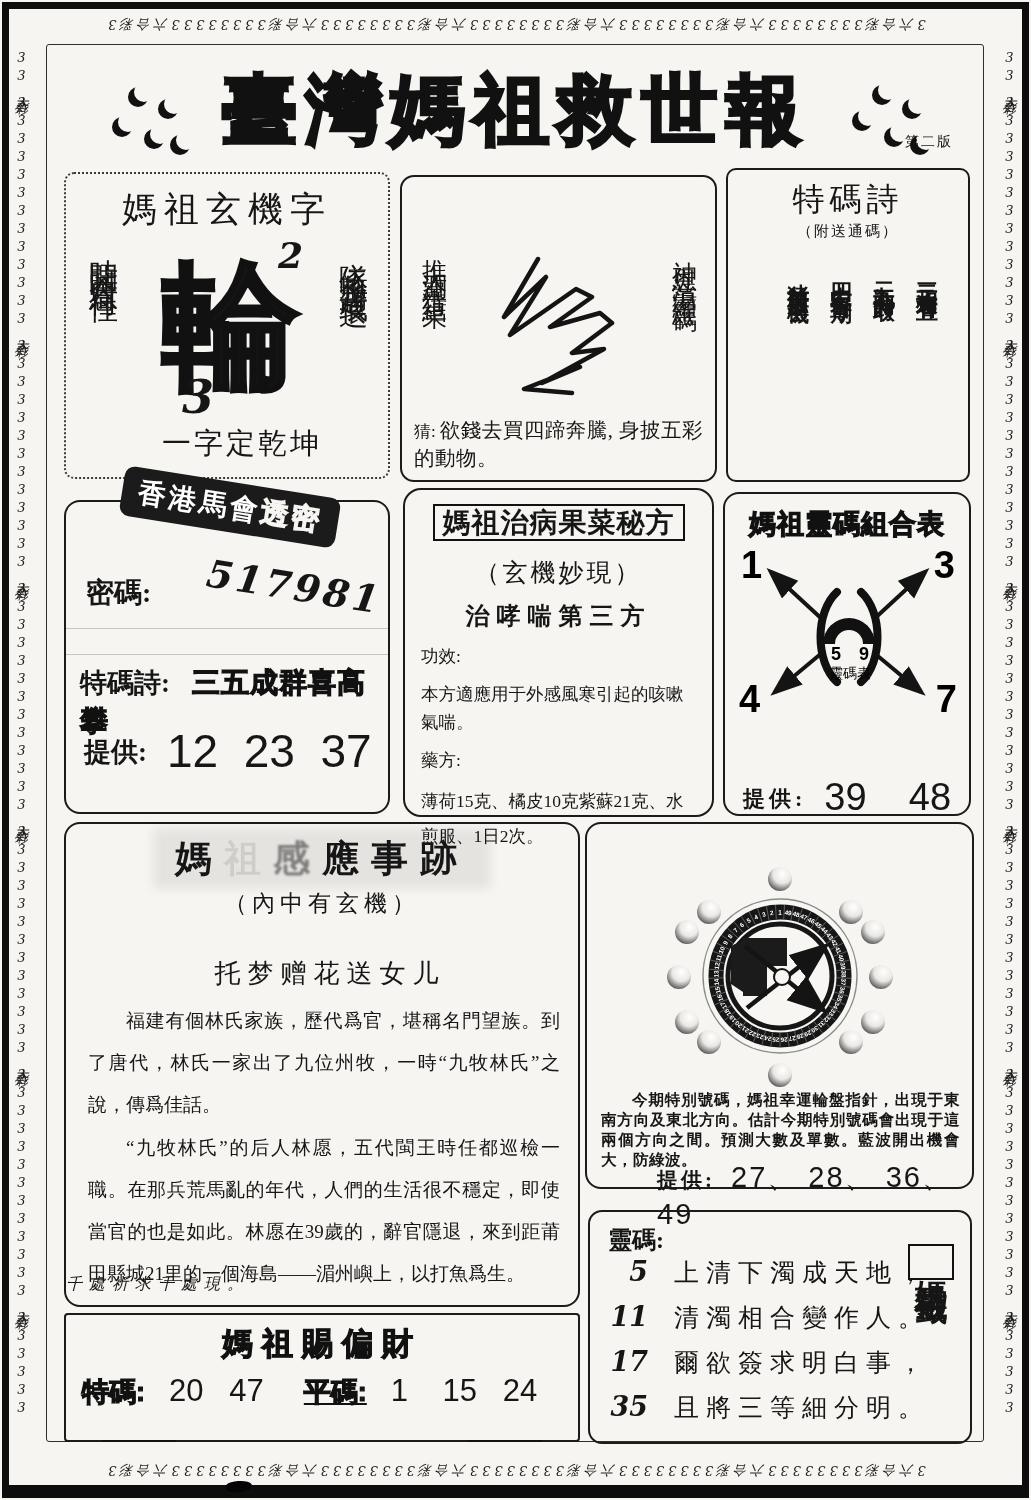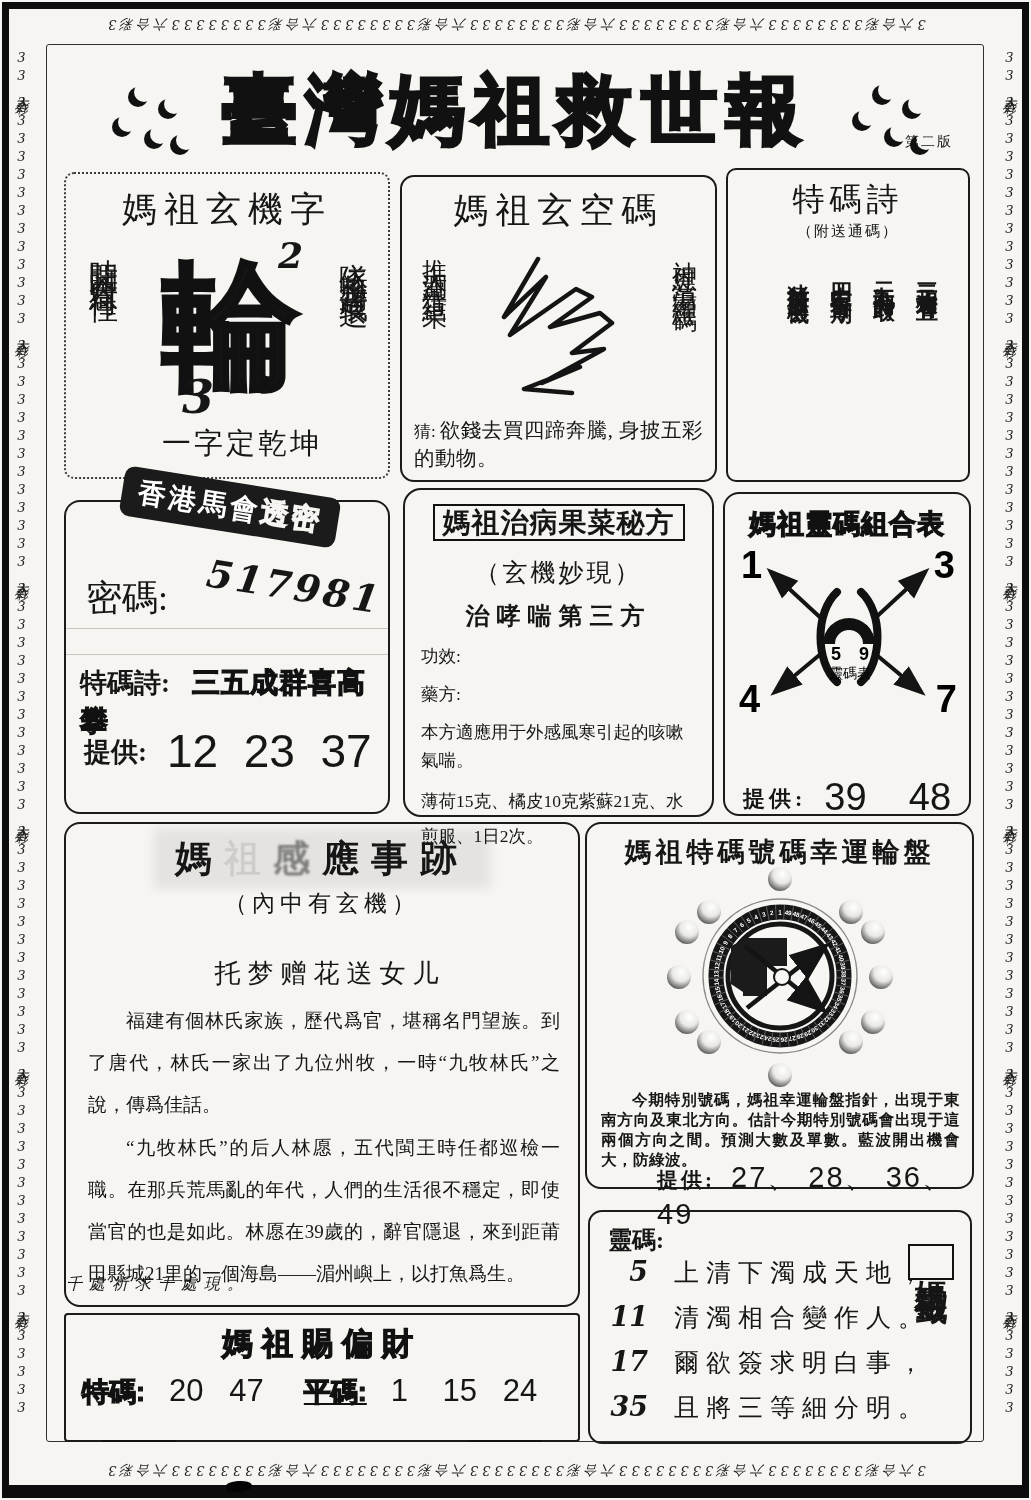--- a/index.html
+++ b/index.html
@@ -88,21 +88,20 @@
   <div class="abs boxtitle" style="top:12px;left:0;width:100%;">媽祖玄機字</div>
   <div class="abs vtext" style="left:18px;top:62px;font-size:29px;letter-spacing:6px;">時開時合恩何佳</div>
   <div class="abs vtext" style="right:14px;top:66px;font-size:29px;letter-spacing:6px;">隊伍整齊趨或退</div>
   <div class="abs bigchar" style="left:96px;top:84px;">輪</div>
   <div class="abs numeral" style="left:212px;top:60px;font-size:36px;">2</div>
   <div class="abs numeral" style="left:116px;top:196px;font-size:46px;">3</div>
   <div class="abs" style="left:96px;top:250px;font-size:29px;letter-spacing:3px;">一字定乾坤</div>
 </div>
 
 <div class="box" style="left:400px;top:175px;width:313px;height:303px;border-radius:14px;">
-  <div class="abs boxtitle" style="top:10px;left:0;width:100%;">媽祖玄空碼</div>
   <div class="abs vtext" style="left:16px;top:62px;font-size:25px;letter-spacing:8px;">推大測單猜結果</div>
   <div class="abs vtext" style="right:14px;top:64px;font-size:25px;letter-spacing:8px;">神恩浩蕩顯靈碼</div>
   <svg class="abs" style="left:78px;top:72px;" width="160" height="170" viewBox="0 0 160 170">
     <polyline points="58,10 24,68 66,28 30,86 96,40 112,48 70,78 120,64 132,74 92,104 124,100 62,134 100,118 44,140 92,144" fill="none" stroke="#141414" stroke-width="4.5" stroke-linejoin="round" stroke-linecap="round"></polyline>
   </svg>
   <div class="abs" style="left:12px;bottom:8px;right:6px;">
     <span style="font-size:17px;">猜:</span>
     <span style="font-size:20.5px;letter-spacing:0.5px;">欲錢去買四蹄奔騰, 身披五彩的動物。</span>
   </div>
 </div>
@@ -118,42 +117,42 @@
   </div>
 </div>
 
 <div class="box" style="left:64px;top:500px;width:322px;height:310px;">
   <div class="abs stamp">
     <span>香港馬會</span>
       <span class="hollow">透密</span>
   </div>
   <div class="abs sepline" style="top:126px;"></div>
   <div class="abs sepline" style="top:152px;"></div>
-  <div class="abs" style="left:20px;top:72px;font-size:36px;font-weight:normal;">密碼:</div>
+  <div class="abs" style="left:20px;top:72px;font-size:28px;font-weight:bold;">密碼:</div>
   <div class="abs" style="left:140px;top:62px;font-size:38px;font-family:'DejaVu Serif',serif;font-weight:bold;font-style:italic;letter-spacing:3px;transform:rotate(9deg);">517981</div>
   <div class="abs" style="left:14px;top:162px;">
     <span style="font-size:27px;font-weight:bold;">特碼詩:</span>
     <span class="heavy" style="font-size:28px;letter-spacing:1px;margin-left:18px;">三五成群喜高攀</span>
   </div>
   <div class="abs" style="left:18px;top:222px;">
     <span style="font-size:27px;font-weight:bold;">提供:</span>
     <span class="pre" style="font-size:46px;font-family:'Liberation Sans',sans-serif;margin-left:16px;vertical-align:-6px;">12  23  37</span>
   </div>
 </div>
 
 <div class="box" style="left:403px;top:488px;width:307px;height:325px;border-radius:18px;">
   <div class="abs" style="top:14px;left:0;width:100%;text-align:center;">
     <span style="border:2.5px solid #111;padding:1px 8px;font-size:28px;font-weight:bold;letter-spacing:1px;">媽祖治病果菜秘方</span>
   </div>
   <div class="abs" style="top:66px;left:0;width:100%;text-align:center;font-size:25px;letter-spacing:3px;">（玄機妙現）</div>
   <div class="abs" style="top:110px;left:0;width:100%;text-align:center;font-size:24px;font-weight:bold;letter-spacing:7px;">治哮喘第三方</div>
   <div class="abs" style="left:16px;right:12px;top:152px;font-size:17.5px;line-height:1.6;">
     <div style="margin-bottom:10px;">功效:</div>
+    <div style="margin-bottom:10px;">本方適應用于外感風寒引起的咳嗽氣喘。</div>
     <div style="margin-bottom:10px;">藥方:</div>
-    <div style="margin-bottom:10px;">本方適應用于外感風寒引起的咳嗽氣喘。</div>
     <div style="line-height:2;">薄荷15克、橘皮10克紫蘇21克、水煎服、1日2次。</div>
   </div>
 </div>
 
 <div class="box" style="left:723px;top:492px;width:244px;height:320px;">
   <div class="abs heavy" style="top:12px;left:0;width:100%;text-align:center;font-size:27px;letter-spacing:1px;">媽祖靈碼組合表</div>
   <svg class="abs" style="left:6px;top:48px;" width="232" height="172" viewBox="0 0 232 172">
     <defs>
       <marker id="ah" markerWidth="9" markerHeight="8" refX="6.5" refY="3" orient="auto">
         <path d="M0,0 L8,3 L0,6 Z" fill="#141414"></path>
@@ -199,21 +198,20 @@
     <span class="heavy" style="font-size:27px;">特碼:</span>
     <span class="pre" style="font-size:31px;font-family:'Liberation Sans',sans-serif;margin-left:24px;">20   47</span>
     <span class="heavy" style="font-size:27px;margin-left:40px;text-decoration:underline;">平碼:</span>
     <span class="pre" style="font-size:31px;font-family:'Liberation Sans',sans-serif;margin-left:24px;">1    15   24</span>
   </div>
   <div class="abs" style="left:36px;bottom:-2px;width:74px;height:2px;background:#111;"></div>
   <div class="abs" style="right:36px;bottom:-2px;width:74px;height:2px;background:#111;"></div>
 </div>
 
 <div class="box" style="left:585px;top:822px;width:385px;height:363px;">
-  <div class="abs" style="top:10px;left:0;width:100%;text-align:center;font-size:27px;font-weight:bold;letter-spacing:4px;">媽祖特碼號碼幸運輪盤</div>
   <svg class="abs" style="left:28px;top:42px;" width="325" height="222" viewBox="0 0 325 222">
     <defs>
       <radialGradient id="ballg" cx="0.6" cy="0.3" r="0.85">
         <stop offset="0" stop-color="#ffffff"></stop>
         <stop offset="0.45" stop-color="#e9e8e4"></stop>
         <stop offset="0.8" stop-color="#6b6b6b"></stop>
         <stop offset="1" stop-color="#141414"></stop>
       </radialGradient>
       <marker id="wah" markerWidth="10" markerHeight="9" refX="7" refY="3.5" orient="auto">
         <path d="M0,0 L9,3.5 L0,7 Z" fill="#141414"></path>

